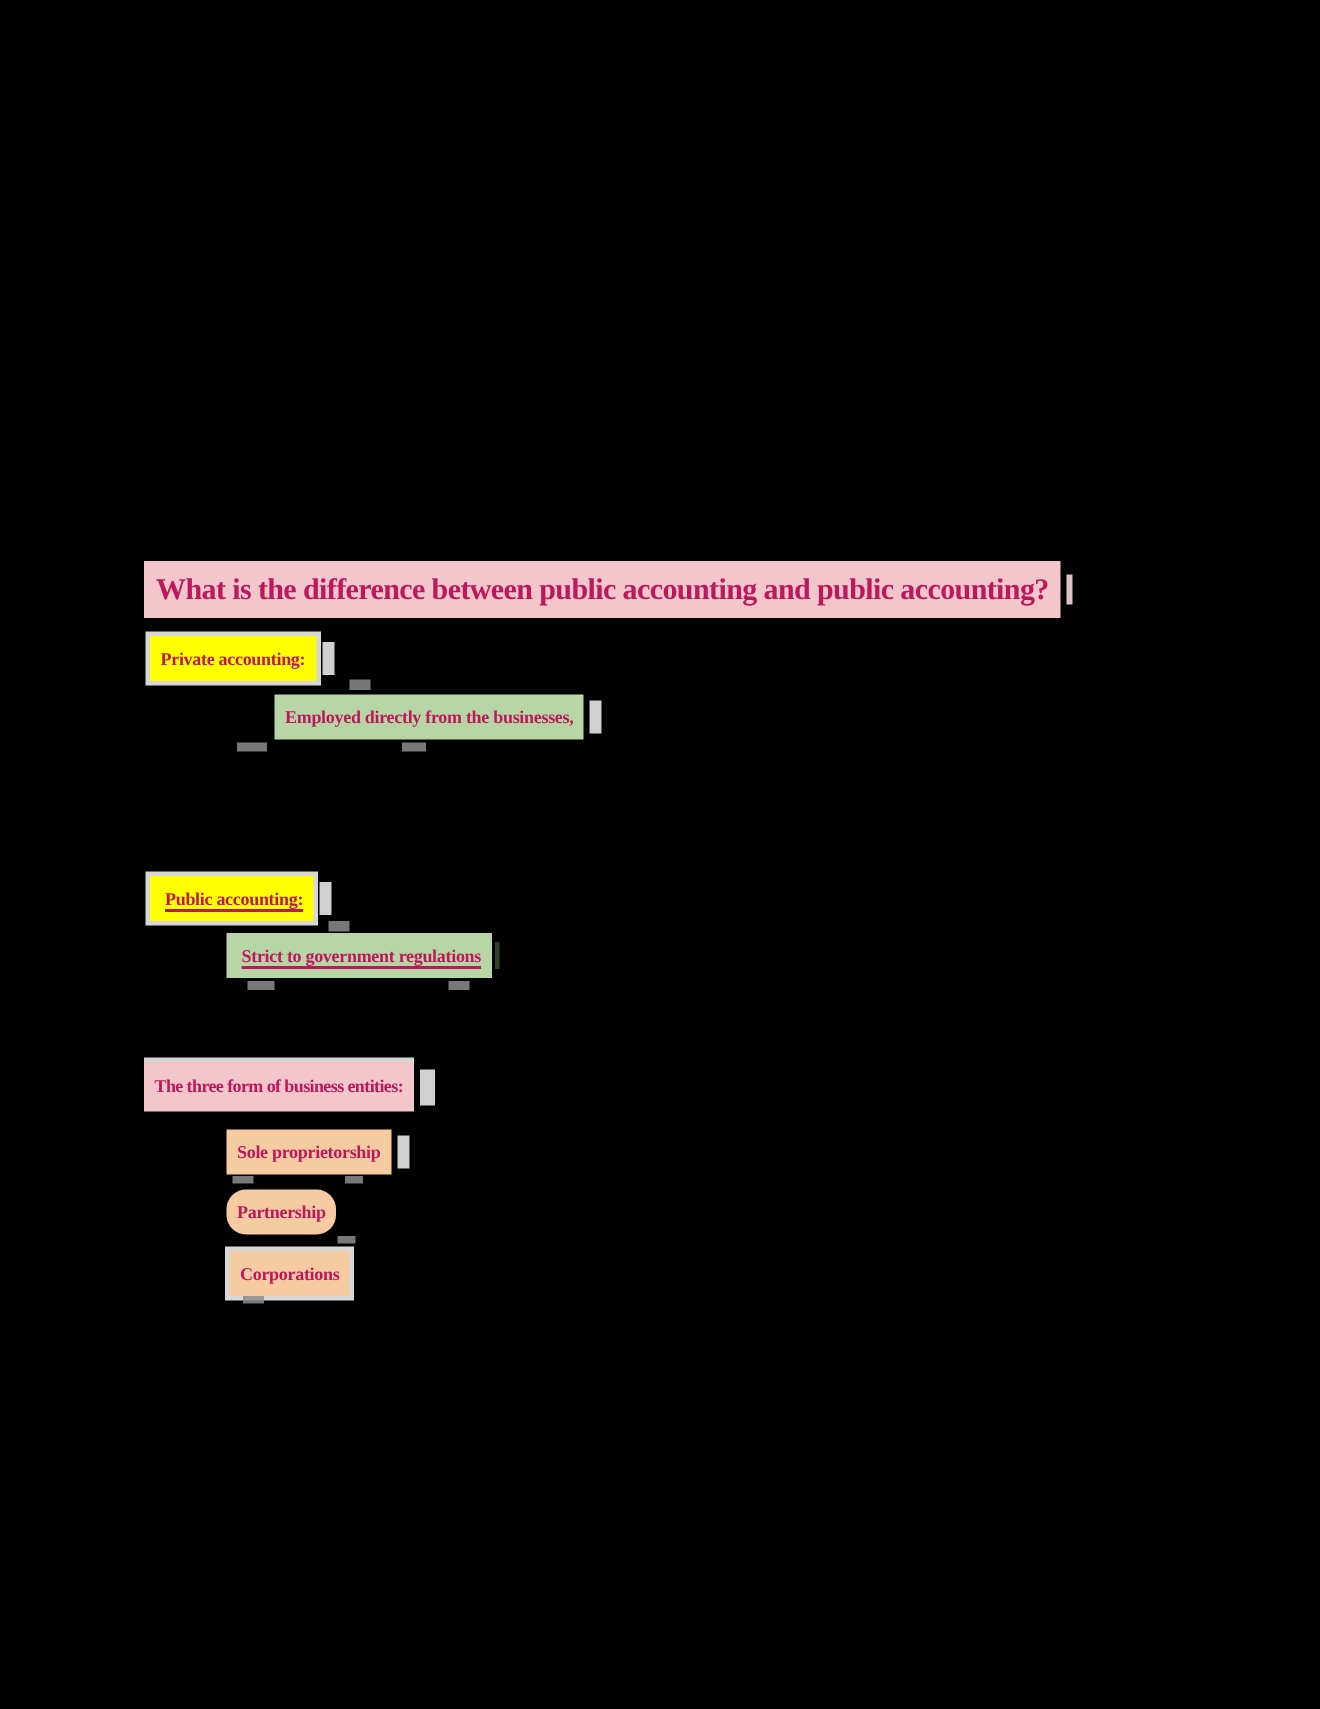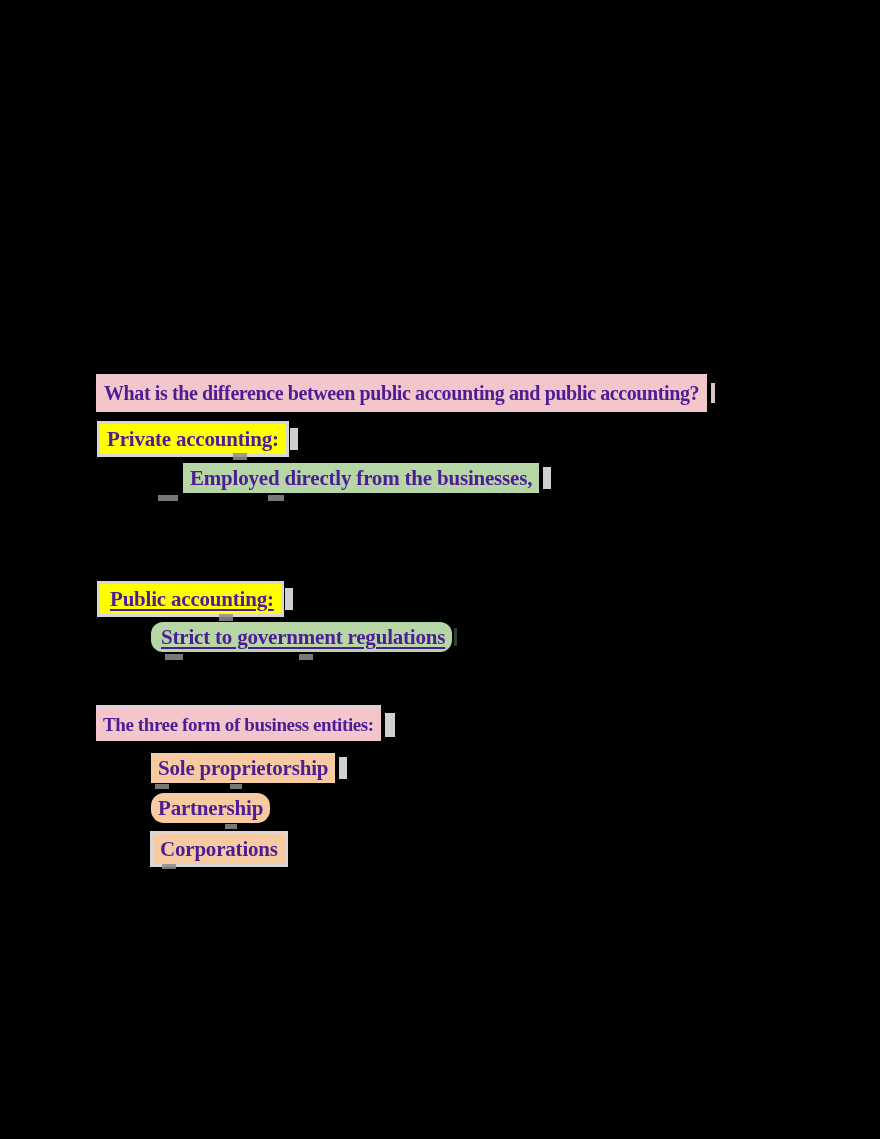--- a/index.html
+++ b/index.html
@@ -18,36 +18,36 @@
     inset: 0;
     background: #000000;
   }
   .line {
     position: absolute;
     white-space: nowrap;
   }
   .hl {
     display: inline-block;
     font-weight: bold;
-    color: #4c1d95;
+    color: #be185d;
     letter-spacing: -0.4px;
     vertical-align: middle;
   }
   .h1 {
     font-size: 20px;
     line-height: 26px;
     padding: 6px 8px;
   }
   .h2 {
-    font-size: 19px;
+    font-size: 12px;
     line-height: 25px;
     padding: 4px 7px;
   }
   .body-text {
-    font-size: 21px;
+    font-size: 12px;
     line-height: 20px;
     padding: 5px 7px;
     letter-spacing: -0.2px;
   }
   .underlined {
     text-decoration: underline;
     text-decoration-thickness: 2px;
     text-underline-offset: 3px;
     padding-left: 10px;
   }
@@ -86,21 +86,21 @@
 
   <div class="line" style="left:151px; top:463px;padding-left:32px;">
     <span class="hl body-text" style="background-color: rgb(183, 214, 165);">Employed directly from the businesses,</span><span class="tail tail-med" style="background-color: rgb(208, 208, 208);"></span>
   </div>
 
   <div class="line" style="left:100px; top:584px;">
     <span class="hl body-text framed underlined" style="background-color: rgb(255, 255, 0);">Public accounting:</span><span class="tail tail-med" style="background-color: rgb(208, 208, 208);"></span>
   </div>
 
   <div class="line" style="left:151px; top:622px;">
-    <span class="hl body-text underlined" style="background-color: rgb(183, 214, 165); border-radius: 12px;">Strict to government regulations</span><span class="tail tail-glyph" style="background-color: rgb(51, 64, 44);"></span>
+    <span class="hl body-text underlined" style="background-color: rgb(183, 214, 165);">Strict to government regulations</span><span class="tail tail-glyph" style="background-color: rgb(51, 64, 44);"></span>
   </div>
 
   <div class="line" style="left:96px; top:708px;">
     <span class="hl h2 top-strip" style="background-color: rgb(243, 198, 203);">The three form of business entities:</span><span class="tail tail-wide" style="background-color: rgb(208, 208, 208);"></span>
   </div>
 
   <div class="line" style="left:151px; top:753px;font-family:Liberation Serif, serif;">
     <span class="hl body-text" style="background-color: rgb(246, 203, 161);">Sole proprietorship</span><span class="tail tail-med" style="background-color: rgb(208, 208, 208);"></span>
   </div>
 

